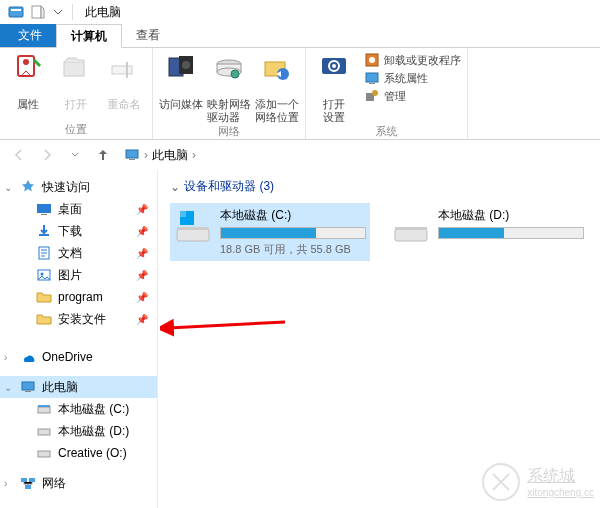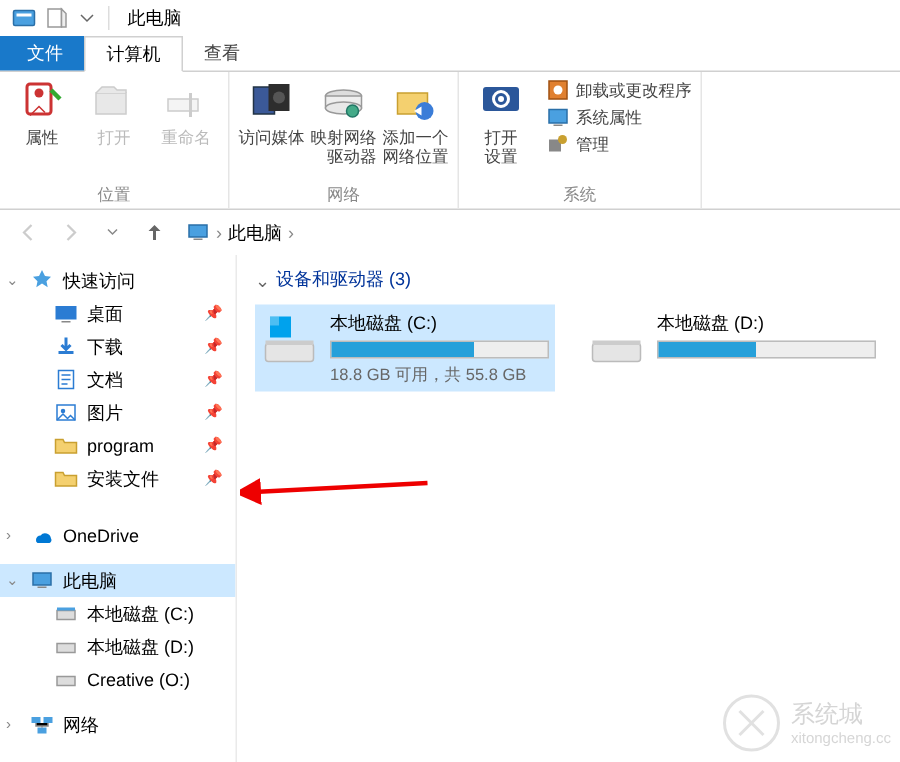--- a/index.html
+++ b/index.html
@@ -9,30 +9,30 @@
 .titlebar { height: 24px; display: flex; align-items: center; padding: 0 4px; background: #fff; }
 .titlebar .sysicon { width: 16px; height: 16px; margin: 0 4px; }
 .titlebar .qat-btn { width: 16px; height: 16px; margin: 0 2px; }
 .titlebar .sep { width: 1px; height: 16px; background: #ddd; margin: 0 4px; }
 .titlebar .title { margin-left: 8px; font-size: 12px; color: #000; }
 
 
 .tabs { height: 24px; display: flex; align-items: stretch; border-bottom: 1px solid #d0d0d0; }
 .tab { padding: 0 14px; display: flex; align-items: center; font-size: 12px; cursor: pointer; }
 .tab.file { background: #1979ca; color: #fff; padding-left: 18px; }
-.tab.active { background: #fff; border: 1px solid #d0d0d0; border-bottom: 1px solid #fff; margin-bottom: -1px; }
+.tab.active { background: #fff; border: 1px solid #d0d0d0; border-bottom: 1px solid #fff; margin-bottom: -1px; font-weight: bold; }
 .tab.inactive { color: #444; }
 
 
 .ribbon { height: 92px; display: flex; border-bottom: 1px solid #d0d0d0; background: #fff; }
 .rgroup { display: flex; flex-direction: column; justify-content: space-between; border-right: 1px solid #e5e5e5; padding: 4px 6px 2px; }
 .rgroup .items { display: flex; align-items: flex-start; gap: 4px; }
 .ritem { display: flex; flex-direction: column; align-items: center; width: 44px; cursor: pointer; }
 .ritem .icn { width: 32px; height: 32px; display: flex; align-items: center; justify-content: center; }
-.ritem .lbl { font-size: 11px; text-align: right; line-height: 13px; color: #444; margin-top: 2px; }
+.ritem .lbl { font-size: 11px; text-align: left; line-height: 13px; color: #444; margin-top: 14px; }
 .ritem.disabled .lbl { color: #bbb; }
 .rgroup .gname { font-size: 11px; color: #888; text-align: center; }
 .rlist { display: flex; flex-direction: column; gap: 2px; padding-left: 4px; justify-content: center; }
 .rlist-item { display: flex; align-items: center; gap: 4px; font-size: 11px; color: #444; cursor: pointer; }
 .rlist-item .sicn { width: 16px; height: 16px; }
 
 
 .addrbar { height: 30px; display: flex; align-items: center; padding: 0 8px; gap: 6px; }
 .navbtn { width: 22px; height: 22px; display: flex; align-items: center; justify-content: center; cursor: pointer; color: #666; border-radius: 2px; }
 .navbtn.disabled { color: #ccc; }
@@ -64,21 +64,21 @@
 .drive .dinfo { flex: 1; display: flex; flex-direction: column; gap: 3px; }
 .drive .dname { font-size: 12px; }
 .drive .dbar { height: 12px; border: 1px solid #bcbcbc; background: #eee; position: relative; }
 .drive .dbar .fill { position: absolute; left: 0; top: 0; bottom: 0; background: #26a0da; }
 .drive .dspace { font-size: 11px; color: #666; }
 
 
 .arrow { position: absolute; pointer-events: none; }
 
 
-.watermark { position: absolute; right: 6px; bottom: 6px; opacity: 0.35; font-size: 14px; color: #888; display: flex; align-items: center; gap: 6px; }
+.watermark { position: absolute; right: 6px; bottom: 6px; opacity: 0.35; font-size: 14px; color: #888; display: flex; align-items: center; gap: 6px; text-decoration: underline; }
 .watermark .logo { width: 40px; height: 40px; }
 
 
 svg { display: block; }
 </style>
 </head>
 <body>
 
 <div class="titlebar">
   <span class="sysicon">

